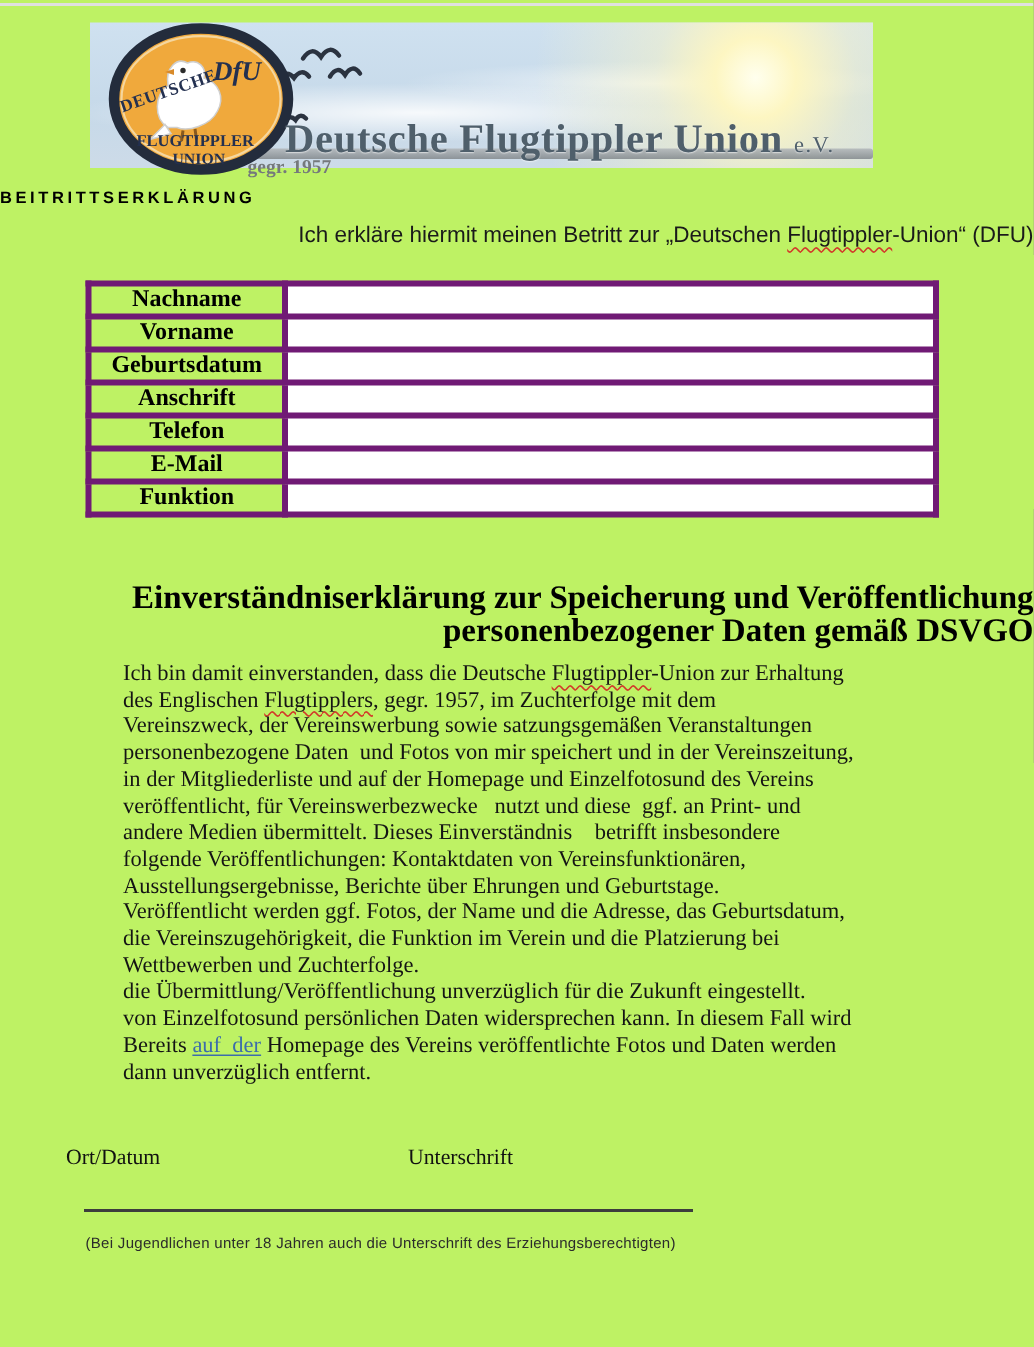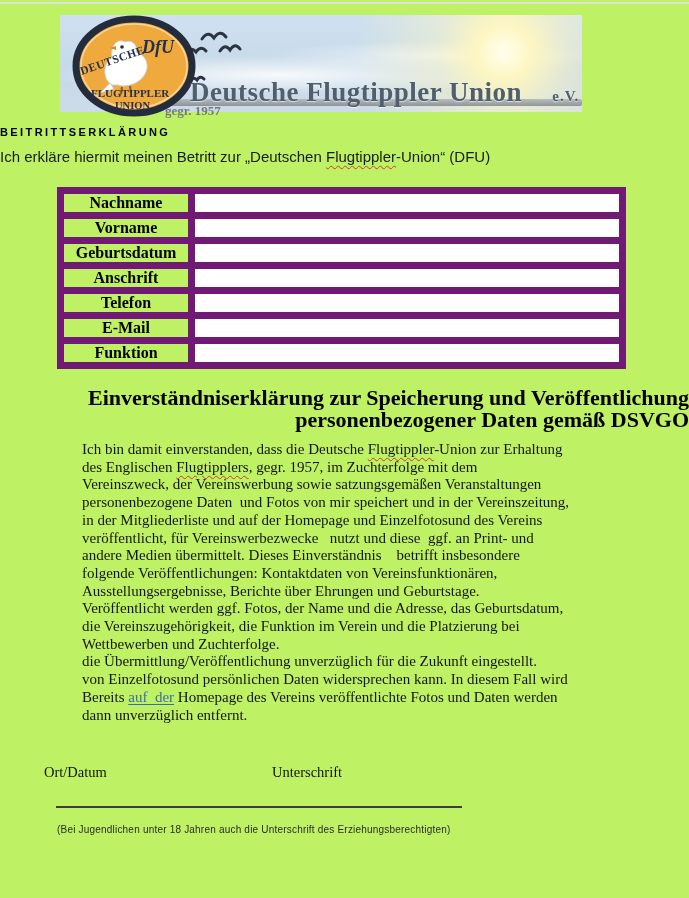--- a/index.html
+++ b/index.html
@@ -22,44 +22,44 @@
   .horizon-bar {
     position:absolute; left:100px; top:84px; width:422px; height:7px;
     background:linear-gradient(180deg,#b2b7ba 0%, #848a8e 100%); opacity:.88; border-radius:2px;
   }
   .banner-title {
     position:absolute; left:130px; top:62px; width:392px;
     font-family:"Liberation Serif", serif; font-weight:bold; font-size:27px;
     color:#4f5f6b; letter-spacing:0.5px; white-space:nowrap;
     text-shadow:0 1px 1px rgba(255,255,255,0.6);
   }
-  .banner-title .suffix { font-size:15px; font-weight:bold; letter-spacing:1px;margin-left:23px; }
+  .banner-title .suffix { font-size:15px; font-weight:normal; letter-spacing:1px; }
   .founded {
     position:absolute; left:105px; top:88px;
     font-family:"Liberation Serif", serif; font-weight:bold; font-size:13px; color:#75797c;
   }
   .logo-svg { position:absolute; left:10px; top:-2px; overflow:visible; }
   .birds-svg { position:absolute; left:112px; top:14px; }
 
   
   .decl-heading {
     position:absolute; left:0; top:126px; width:100%; 
     font-weight:bold; font-size:11px; letter-spacing:2.4px; color:#000;
   }
   .intro {
-    position:absolute; left:0; top:148px; width:100%; text-align:left;
+    position:absolute; left:0; top:148px; width:100%; text-align:right;
     font-size:15px; color:#1a1a1a; white-space:pre;
   }
 
   
   .fields-table {
     position:absolute; left:57px; top:187px; width:569px; height:158px;
     border-collapse:collapse; table-layout:fixed;
   }
-  .fields-table td { border:7px solid #701a75; height:20px; }
+  .fields-table td { border:4px solid #701a75; height:20px; }
   .fields-table td.label {
     width:131px; text-align:center; vertical-align:middle;
     font-family:"Liberation Serif", serif; font-weight:bold; font-size:16px; color:#000;
   }
   .fields-table td.value { background:#fff; }
 
   
   .consent-heading {
     position:absolute; left:0; top:387px; width:100%; text-align:right;
     font-family:"Liberation Serif", serif; font-weight:bold; font-size:22px;

